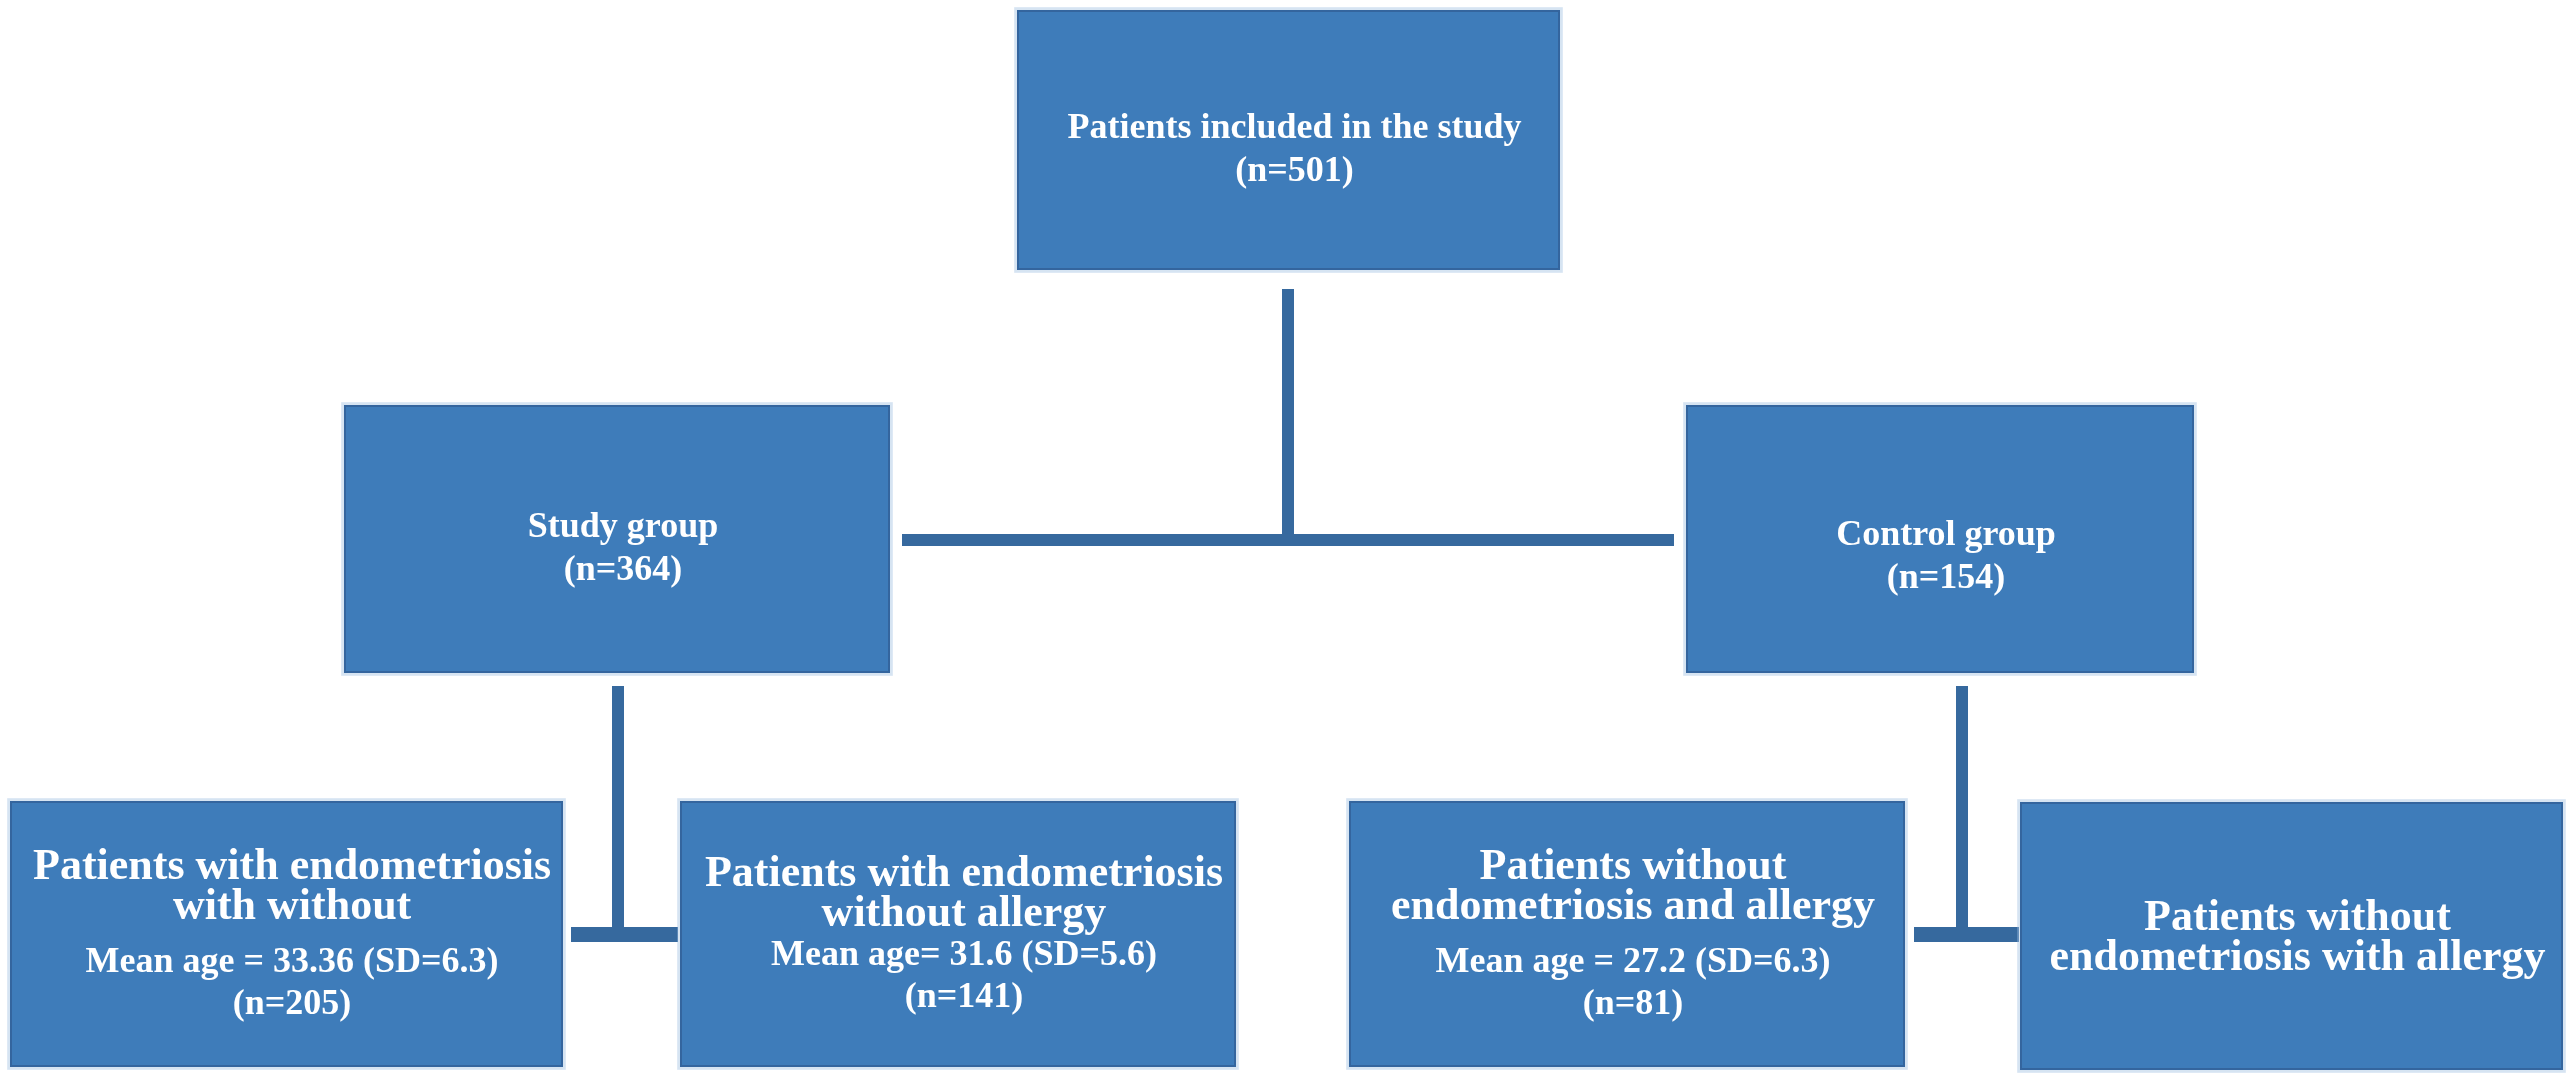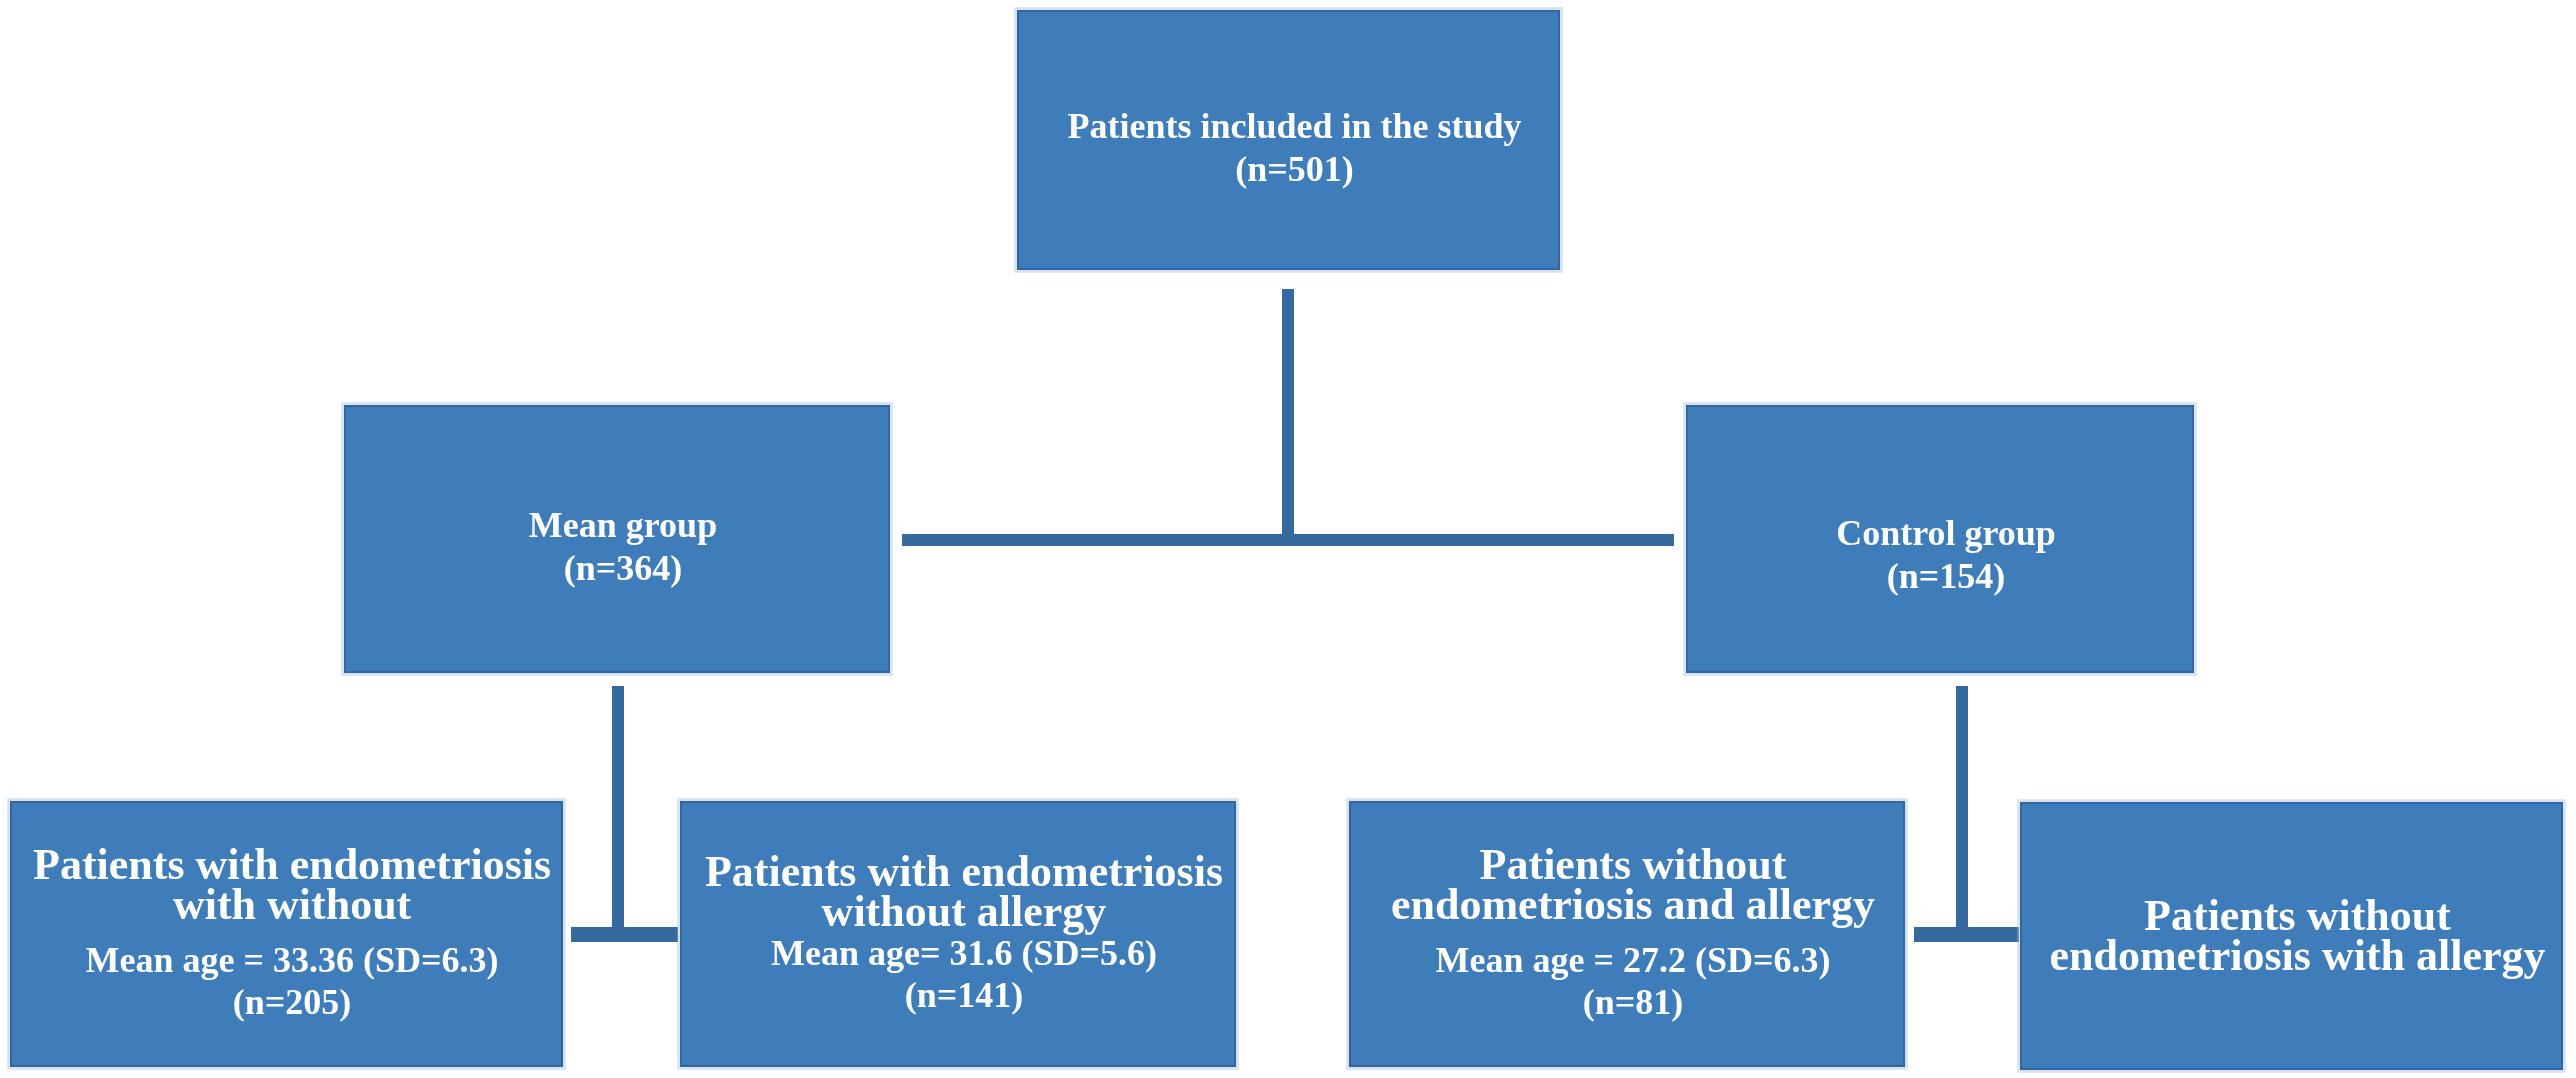--- a/index.html
+++ b/index.html
@@ -58,21 +58,21 @@
 
   <div class="conn" style="left:1956px; top:686px; width:12.4px; height:256px;"></div>
   <div class="conn" style="left:1914px; top:927px; width:105px; height:14.5px;"></div>
 
   <div class="node pad-top-sm" style="left:1017px; top:10.3px; width:543px; height:260px;">
     <div class="line t-line">Patients included in the study</div>
     <div class="line t-line">(n=501)</div>
   </div>
 
   <div class="node pad-top-sm" style="left:344px; top:405px; width:546px; height:268px;">
-    <div class="line t-line">Mean group</div>
+    <div class="line t-line">Study group</div>
     <div class="line t-line gap-big">(n=364)</div>
   </div>
 
   <div class="node pad-top-md" style="left:1686px; top:405px; width:508px; height:268px;">
     <div class="line t-line">Control group</div>
     <div class="line t-line">(n=154)</div>
   </div>
 
   <div class="node" style="left:9.6px; top:801px; width:553px; height:266px;">
     <div class="line leaf-title">Patients with endometriosis</div>

